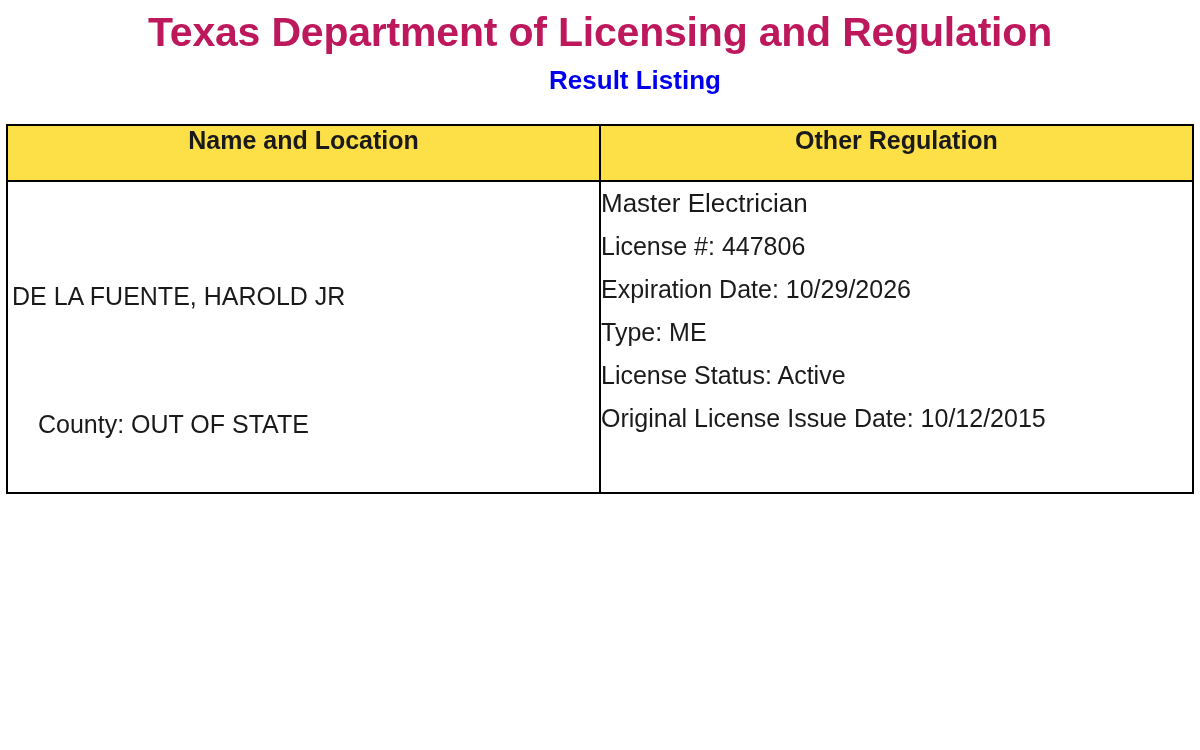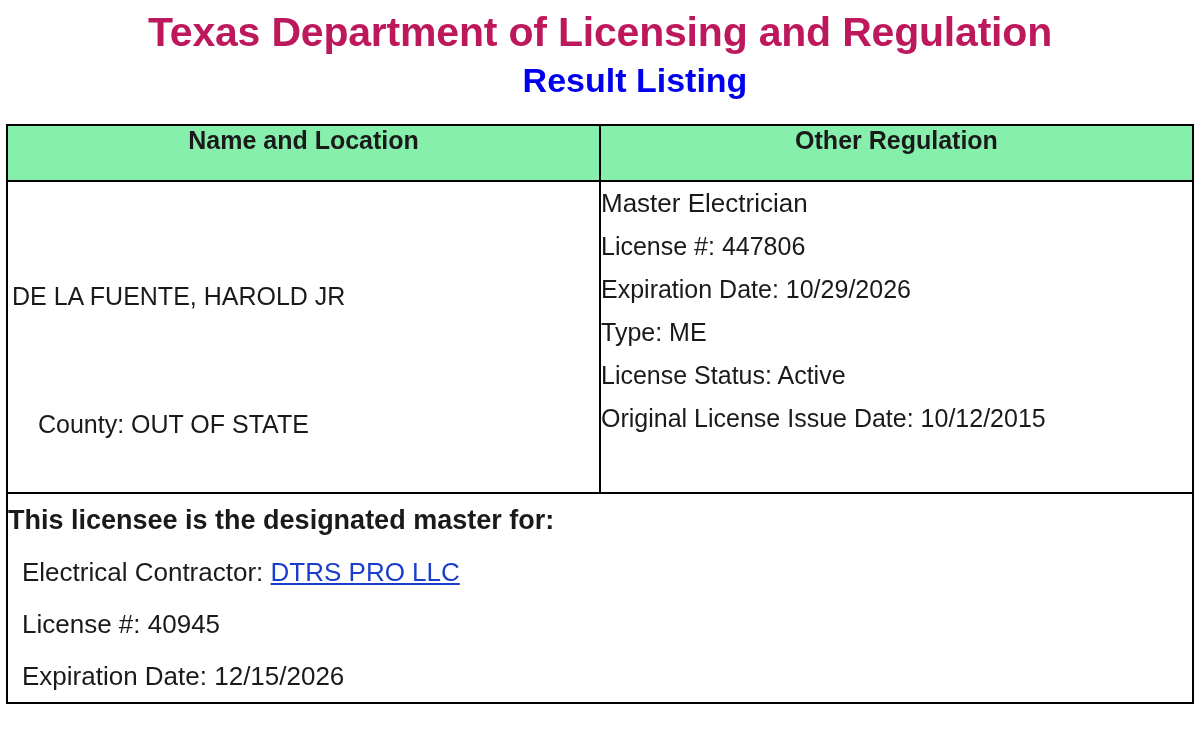--- a/index.html
+++ b/index.html
@@ -26,40 +26,40 @@
     color: #be185d;
     font-weight: bold;
     font-size: 41px;
     line-height: 52px;
     letter-spacing: -0.2px;
     white-space: nowrap;
   }
   .header .line2 {
     color: #0000ee;
     font-weight: bold;
-    font-size: 34px;
+    font-size: 26px;
     line-height: 44px;
     padding-left: 70px;
   }
   .table-wrap {
     margin-top: 22px;
     padding: 0 6px 0 6px;
   }
   table.result {
     width: 1188px;
     border-collapse: collapse;
     table-layout: fixed;
   }
   table.result td, table.result th {
     border: 2px solid #000000;
     vertical-align: top;
     padding: 0;
   }
   th.col-head {
-    background: #86efac;
+    background: #fde047;
     font-size: 25px;
     font-weight: bold;
     text-align: center;
     height: 54px;
     color: #1a1a1a;
   }
   td.name-cell {
     width: 556px;
     height: 310px;
     font-size: 25px;
@@ -135,27 +135,17 @@
         </td>
         <td class="other-cell">
           <div class="other-title">Master Electrician</div>
           <div class="other-row">License #: 447806</div>
           <div class="other-row">Expiration Date: 10/29/2026</div>
           <div class="other-row">Type: ME</div>
           <div class="other-row">License Status: Active</div>
           <div class="other-row">Original License Issue Date: 10/12/2015</div>
         </td>
       </tr>
-      <tr>
-        <td class="footer-cell" colspan="2">
-          <div class="footer-title"><span>This licensee is the designated master for</span><span>:</span></div>
-          <div class="footer-row"><span>Electrical Contractor:</span>
-            <a href="#">DTRS PRO LLC</a>
-          </div>
-          <div class="footer-row">License #: 40945</div>
-          <div class="footer-row">Expiration Date: 12/15/2026</div>
-        </td>
-      </tr>
     </tbody>
       </table>
   </div>
 
 </div>
 
 </body></html>

